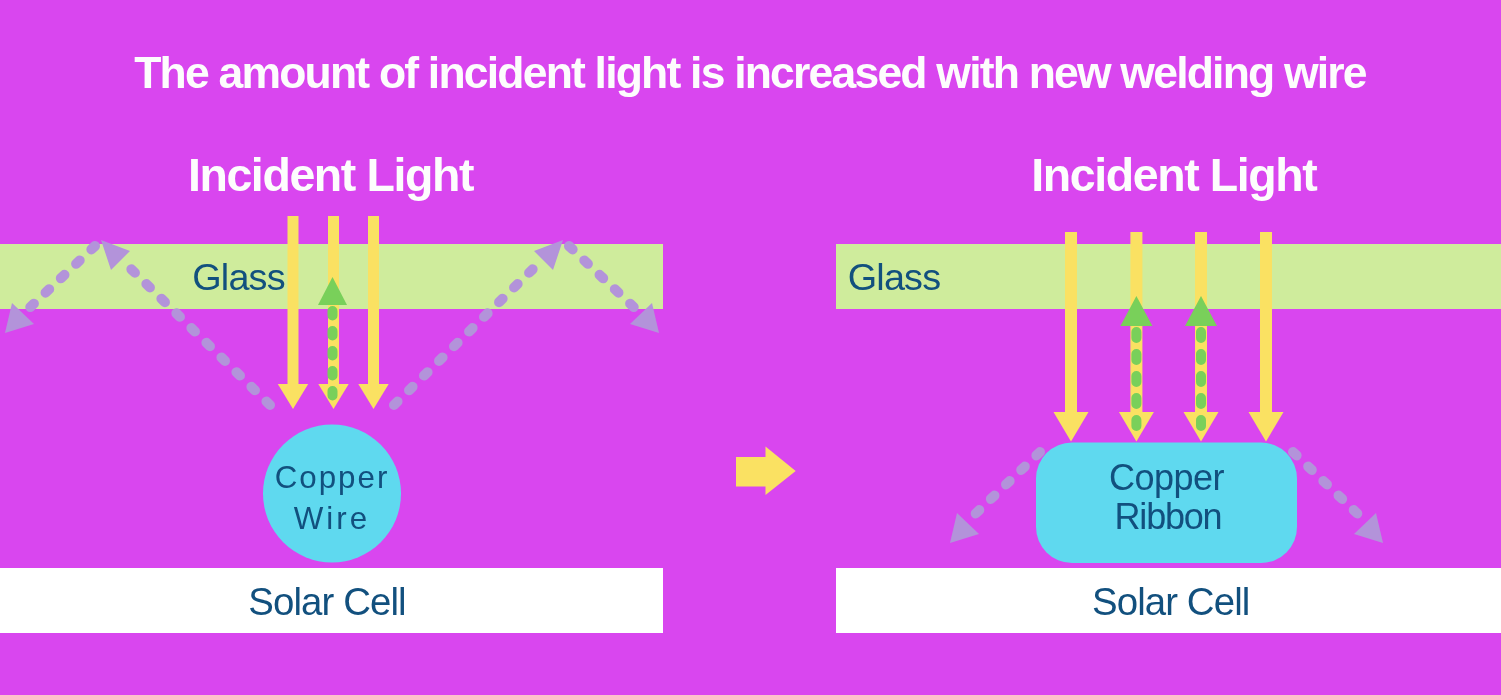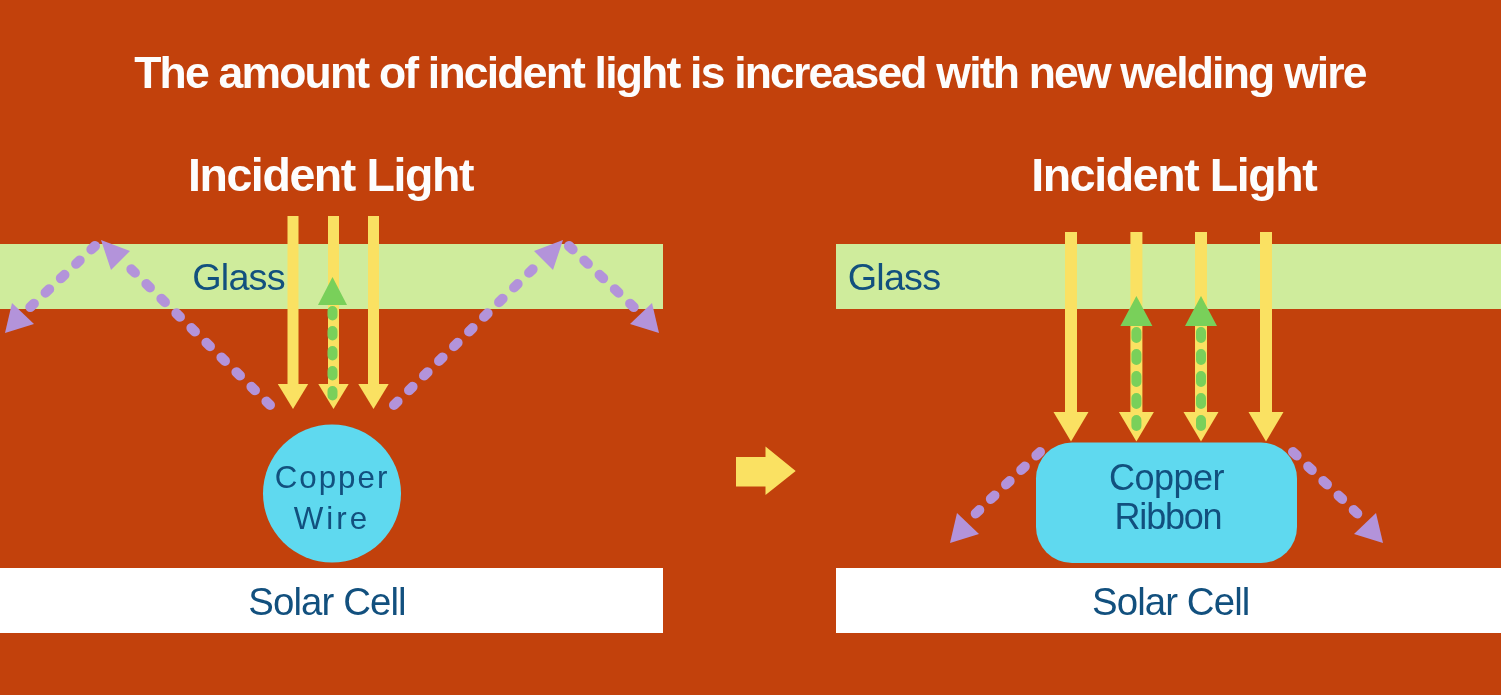--- a/index.html
+++ b/index.html
@@ -1,16 +1,16 @@
 <!DOCTYPE html>
 <html><head>
 <meta charset="utf-8">
 <style>
   html,body{margin:0;padding:0;background:#000;}
-  #stage{position:relative;width:1501px;height:695px;background:#c2410c;overflow:hidden;
+  #stage{position:relative;width:1501px;height:695px;background:#d946ef;overflow:hidden;
          font-family:"Liberation Sans",sans-serif;}
   svg{position:absolute;left:0;top:0;}
   text{font-family:"Liberation Sans",sans-serif;}
 </style>
 </head>
 <body>
 <div id="stage">
 <svg width="1501" height="695" viewBox="0 0 1501 695">
 
   <rect x="0" y="244" width="663" height="65" fill="#cfec9c"></rect>

